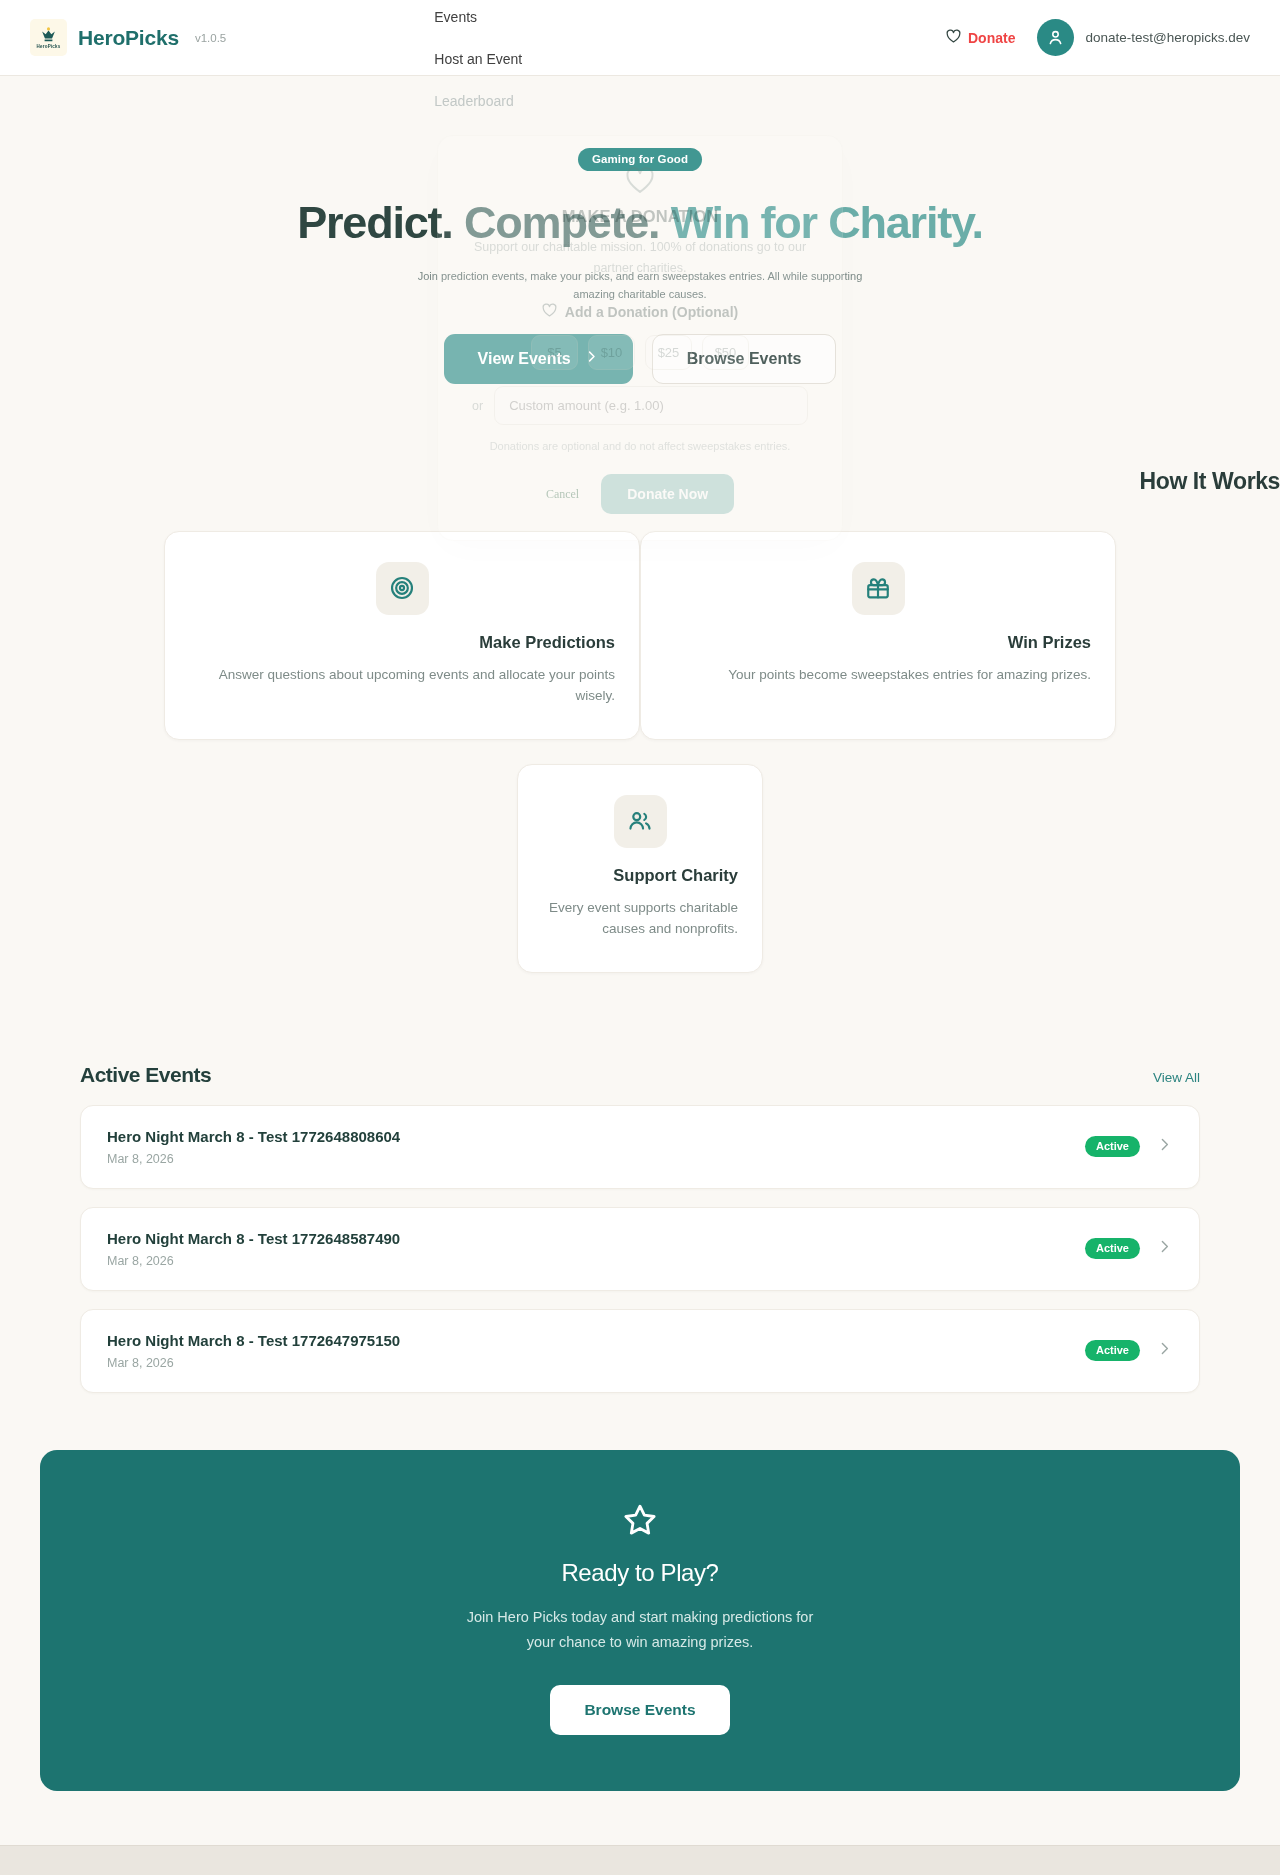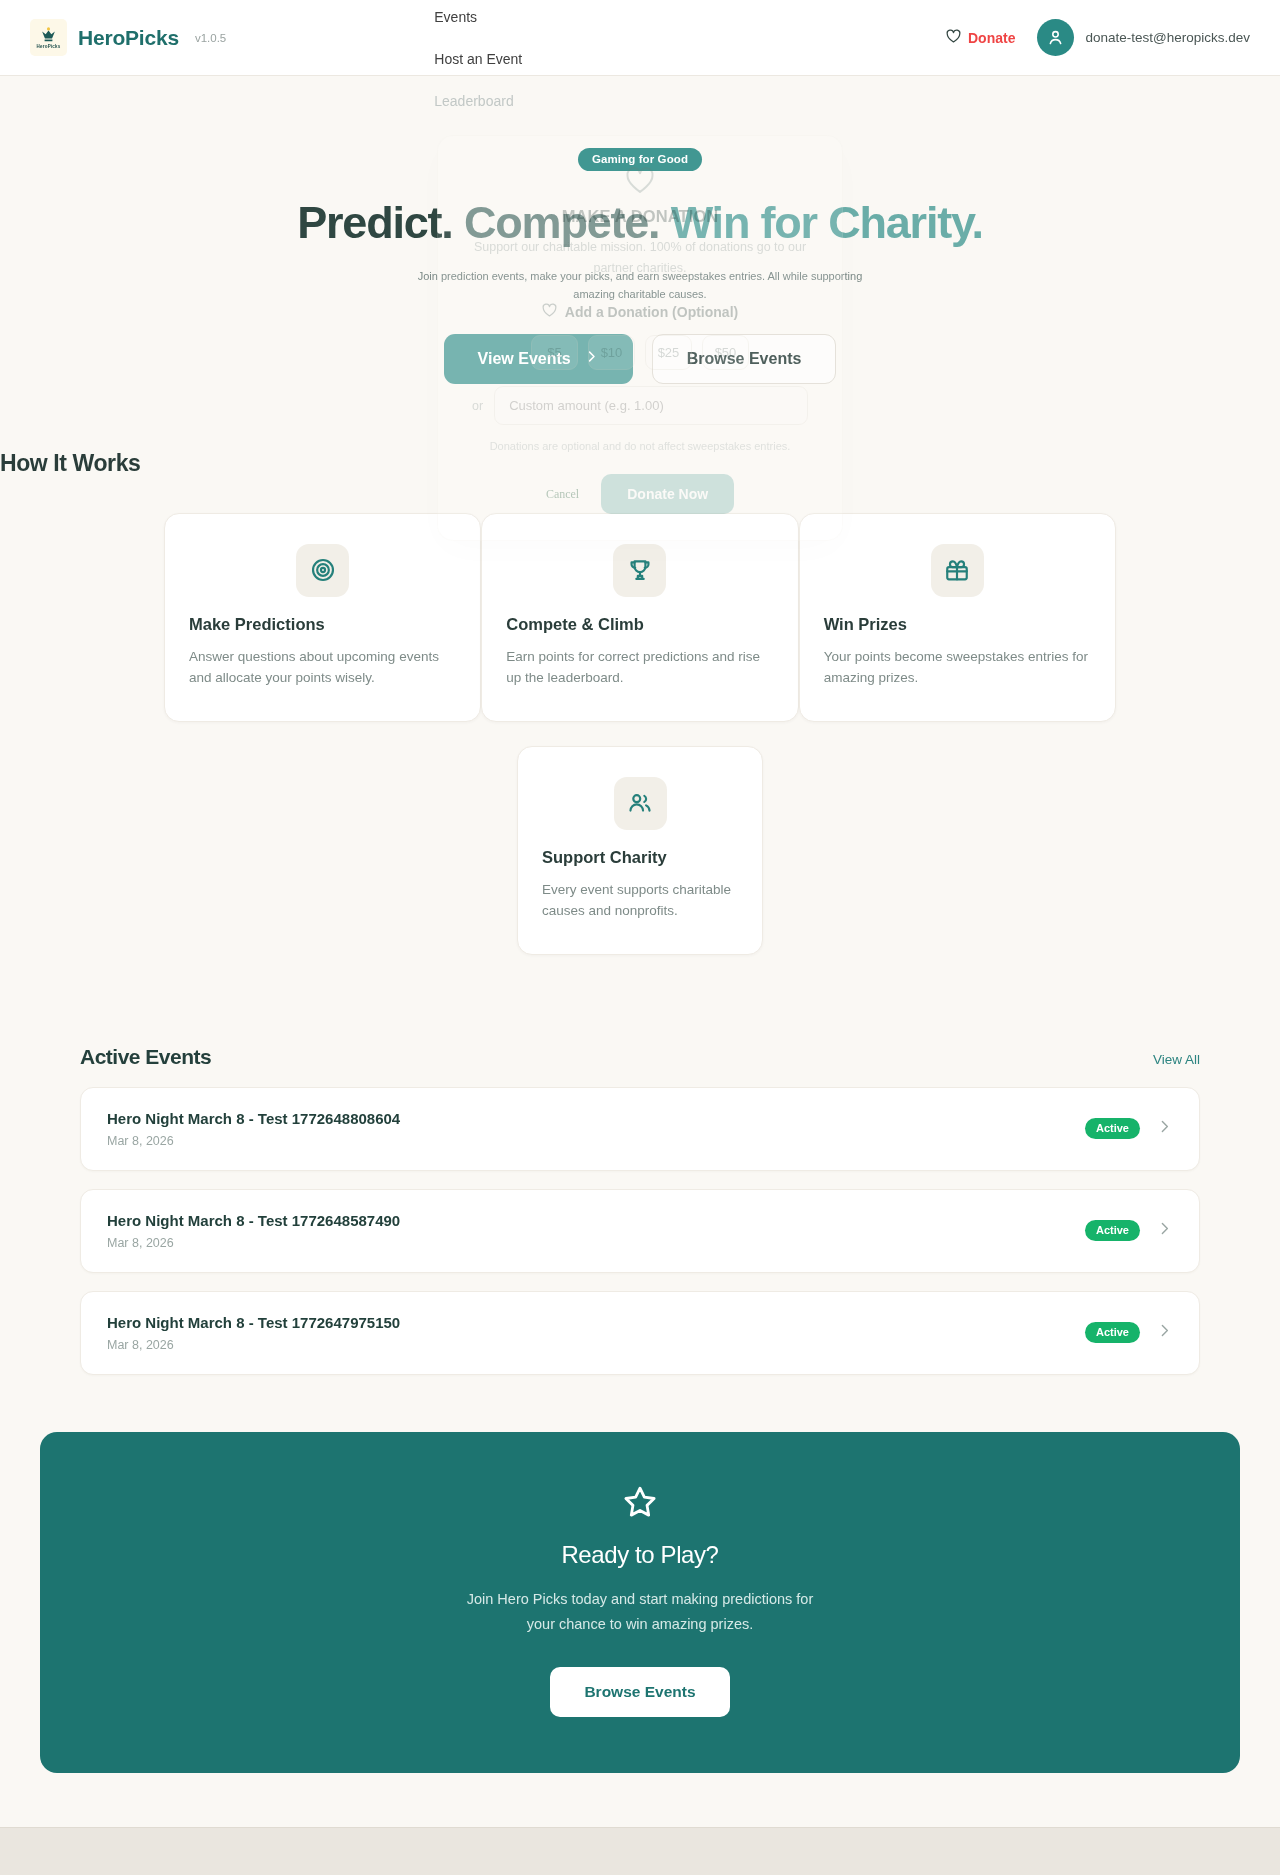--- a/index.html
+++ b/index.html
@@ -97,21 +97,21 @@
     background: rgba(255,255,255,.55);
     color: #3d4f4c;
     font-size: 16px;
     font-weight: 600;
     padding: 15px 34px;
     border-radius: 11px;
     border: 1px solid #e2ded6;
   }
 
   
-  .section-hiw { margin-top: 66px; text-align: left; position: relative; }
+  .section-hiw { margin-top: 84px; text-align: right; position: relative; }
   .hiw-title { font-size: 23px; font-weight: bold; color: #2a3d3a; letter-spacing: -0.4px; }
   .cards {
     margin: 36px auto 0;
     width: 952px;
     display: flex;
   }
   .card {
     flex: 1;
     background: #ffffff;
     border: 1px solid #efebe4;
@@ -370,34 +370,20 @@
         <svg width="26" height="26" viewBox="0 0 24 24" fill="none" stroke="#25807b" stroke-width="2">
           <circle cx="12" cy="12" r="9.2"></circle>
             <circle cx="12" cy="12" r="5.4"></circle>
             <circle cx="12" cy="12" r="1.9"></circle>
         </svg>
       </div>
       <h3>Make Predictions</h3>
       <p>Answer questions about upcoming events and allocate your points wisely.</p>
     </div>
 
-    <div class="card">
-      <div class="icon-tile">
-        <svg width="26" height="26" viewBox="0 0 24 24" fill="none" stroke="#25807b" stroke-width="2" stroke-linecap="round" stroke-linejoin="round">
-          <path d="M7 4h10v5a5 5 0 0 1-10 0z"></path>
-            <path d="M7 5H4.2v1.6A3.4 3.4 0 0 0 7.6 10"></path>
-          <path d="M17 5h2.8v1.6A3.4 3.4 0 0 1 16.4 10"></path>
-            <path d="M12 14v3.4"></path>
-            <path d="M8.6 20.2h6.8"></path>
-            <path d="M10 17.4h4v2.8h-4z"></path>
-        </svg>
-      </div>
-      <h3>Compete &amp; Climb</h3>
-      <p>Earn points for correct predictions and rise up the leaderboard.</p>
-    </div>
 
     <div class="card">
       <div class="icon-tile">
         <svg width="26" height="26" viewBox="0 0 24 24" fill="none" stroke="#25807b" stroke-width="2" stroke-linecap="round" stroke-linejoin="round">
           <rect x="3" y="9.4" width="18" height="11.2" rx="1.6"></rect>
             <path d="M3 13.2h18"></path>
             <path d="M12 9.4v11.2"></path>
           <path d="M12 9.4S10.8 4 8.2 4a2.3 2.3 0 0 0 0 5.4z"></path>
             <path d="M12 9.4S13.2 4 15.8 4a2.3 2.3 0 0 1 0 5.4z"></path>
         </svg>

